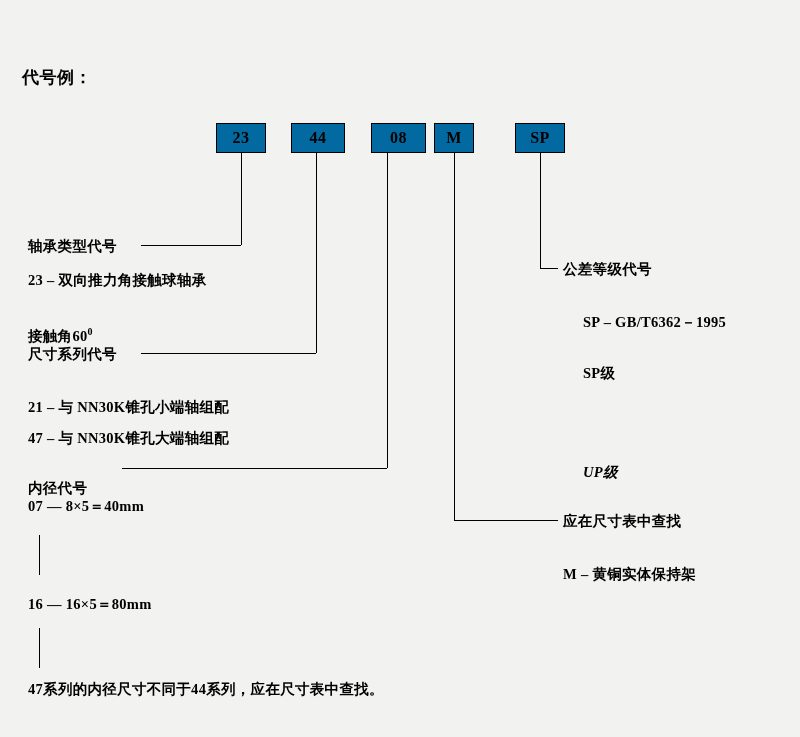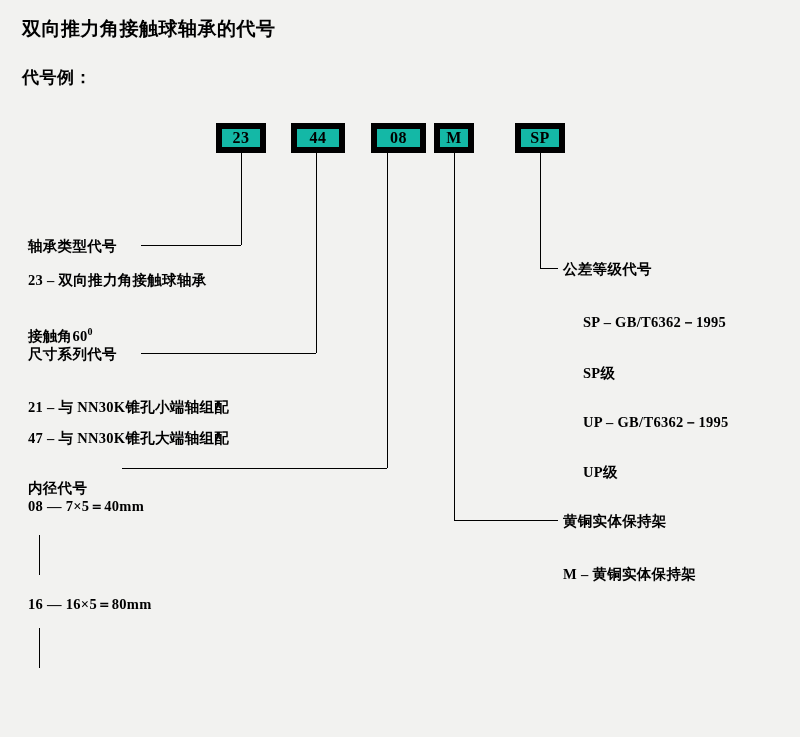--- a/index.html
+++ b/index.html
@@ -33,22 +33,22 @@
     position: absolute;
     left: 22px;
     top: 66px;
     font-size: 17px;
     font-weight: bold;
     letter-spacing: 0.5px;
   }
   .code-box {
     position: absolute;
     box-sizing: border-box;
-    border: 6px solid #000000;
-    background: #14b8a6;
+    border: 1px solid #000000;
+    background: #0369a1;
     height: 30px;
     font-size: 16px;
     font-weight: bold;
     display: flex;
     align-items: center;
     justify-content: center;
     letter-spacing: 0.5px;
   }
   .line {
     position: absolute;
@@ -75,21 +75,20 @@
     font-weight: bold;
     white-space: nowrap;
     letter-spacing: 0.3px;
   }
 </style>
 </head>
 <body>
 
 <div id="canvas">
 
-  <div class="title">双向推力角接触球轴承的代号</div>
   <div class="subtitle">代号例：</div>
 
   <div class="code-box" style="left:216px; top:123px; width:50px;">23</div>
   <div class="code-box" style="left:291px; top:123px; width:54px;">44</div>
   <div class="code-box" style="left:371px; top:123px; width:55px;">08</div>
   <div class="code-box" style="left:434px; top:123px; width:40px;">M</div>
   <div class="code-box" style="left:515px; top:123px; width:50px;">SP</div>
 
   <div class="line vline" style="left:241px; top:153px; height:92px;"></div>
   <div class="line hline" style="left:141px; top:245px; width:100px;"></div>
@@ -112,25 +111,25 @@
   <div class="lbl" style="left:28px; top:237px;">轴承类型代号</div>
   <div class="lbl" style="left:28px; top:271px;">23 – 双向推力角接触球轴承</div>
 
   <div class="lbl" style="left:28px; top:326px;"><span>接触角60</span><span class="sup">0</span></div>
 
   <div class="lbl" style="left:28px; top:345px;">尺寸系列代号</div>
   <div class="lbl" style="left:28px; top:398px;">21 – 与 NN30K锥孔小端轴组配</div>
   <div class="lbl" style="left:28px; top:429px;">47 – 与 NN30K锥孔大端轴组配</div>
 
   <div class="lbl" style="left:28px; top:460px;margin-top:19px;">内径代号</div>
-  <div class="lbl" style="left:28px; top:497px;">08 — 7×5＝40mm</div>
+  <div class="lbl" style="left:28px; top:497px;">07 — 8×5＝40mm</div>
   <div class="lbl" style="left:28px; top:595px;">16 — 16×5＝80mm</div>
 
   <div class="lbl" style="left:563px; top:260px;">公差等级代号</div>
   <div class="lbl" style="left:583px; top:313px;">SP – GB/T6362－1995</div>
   <div class="lbl" style="left:583px; top:364px;">SP级</div>
-  <div class="lbl" style="left:583px; top:413px;">UP – GB/T6362－1995</div>
-  <div class="lbl" style="left:583px; top:463px;">UP级</div>
-  <div class="lbl" style="left:563px; top:512px;">黄铜实体保持架</div>
+  <div class="lbl" style="left:583px; top:463px;font-style:italic;">UP级</div>
+  <div class="lbl" style="left:563px; top:512px;">应在尺寸表中查找</div>
   <div class="lbl" style="left:563px; top:565px;">M – 黄铜实体保持架</div>
 
+  <div class="footnote">47系列的内径尺寸不同于44系列，应在尺寸表中查找。</div>
 
 </div>
 
 </body></html>

